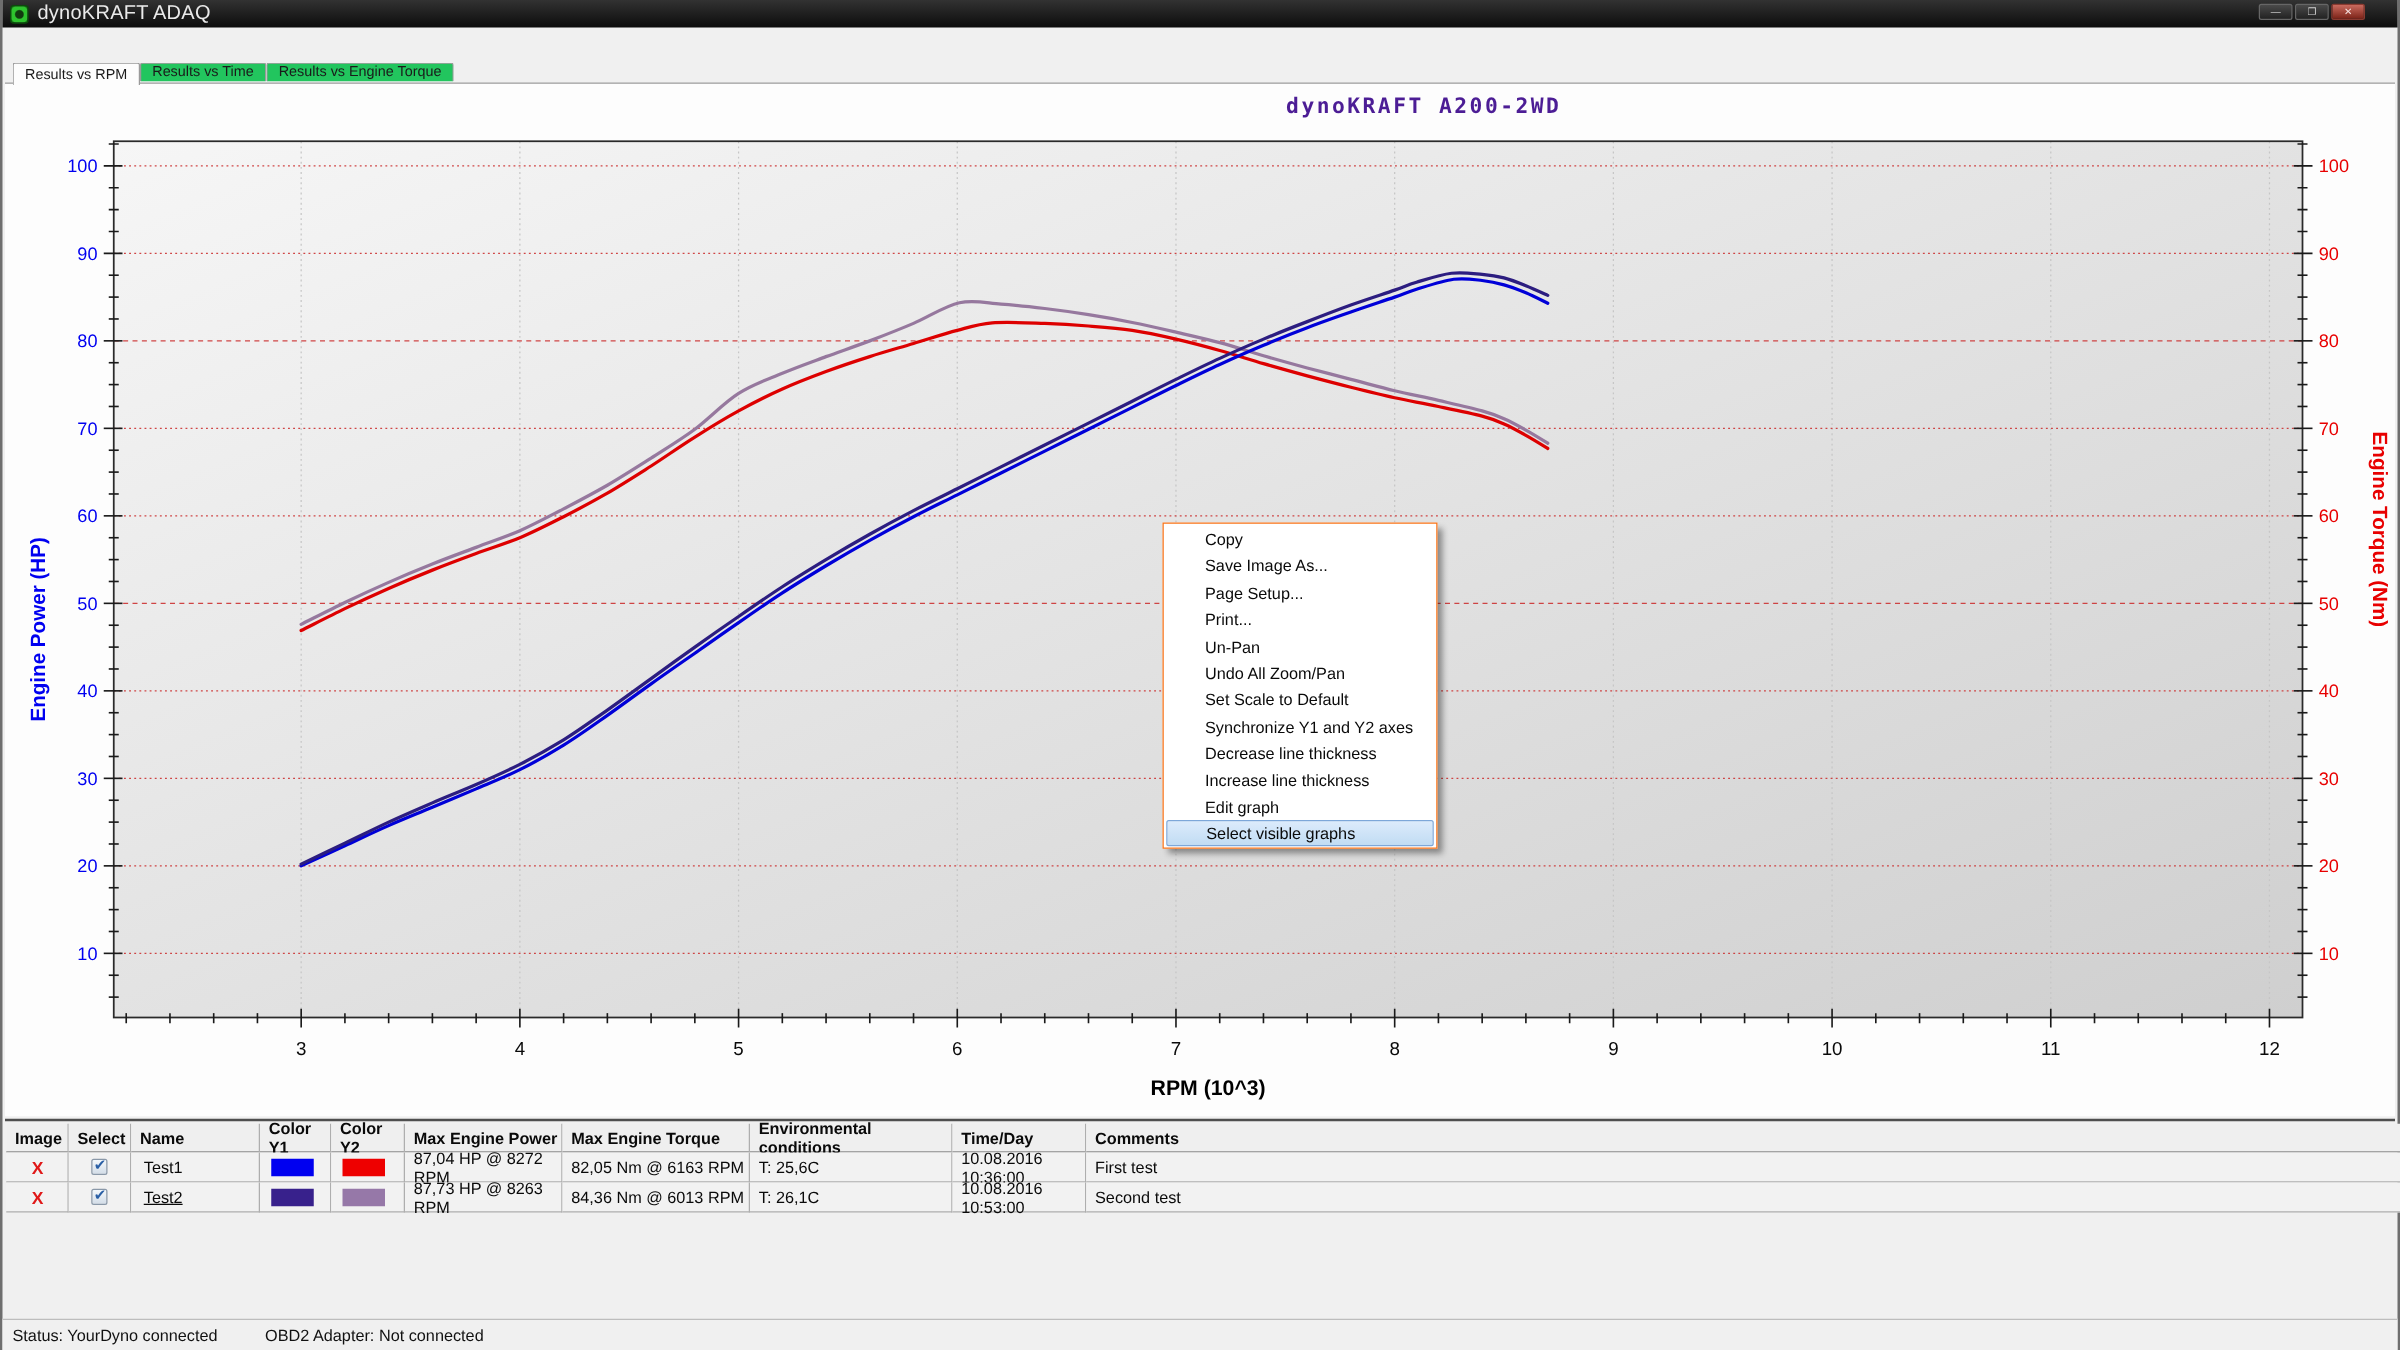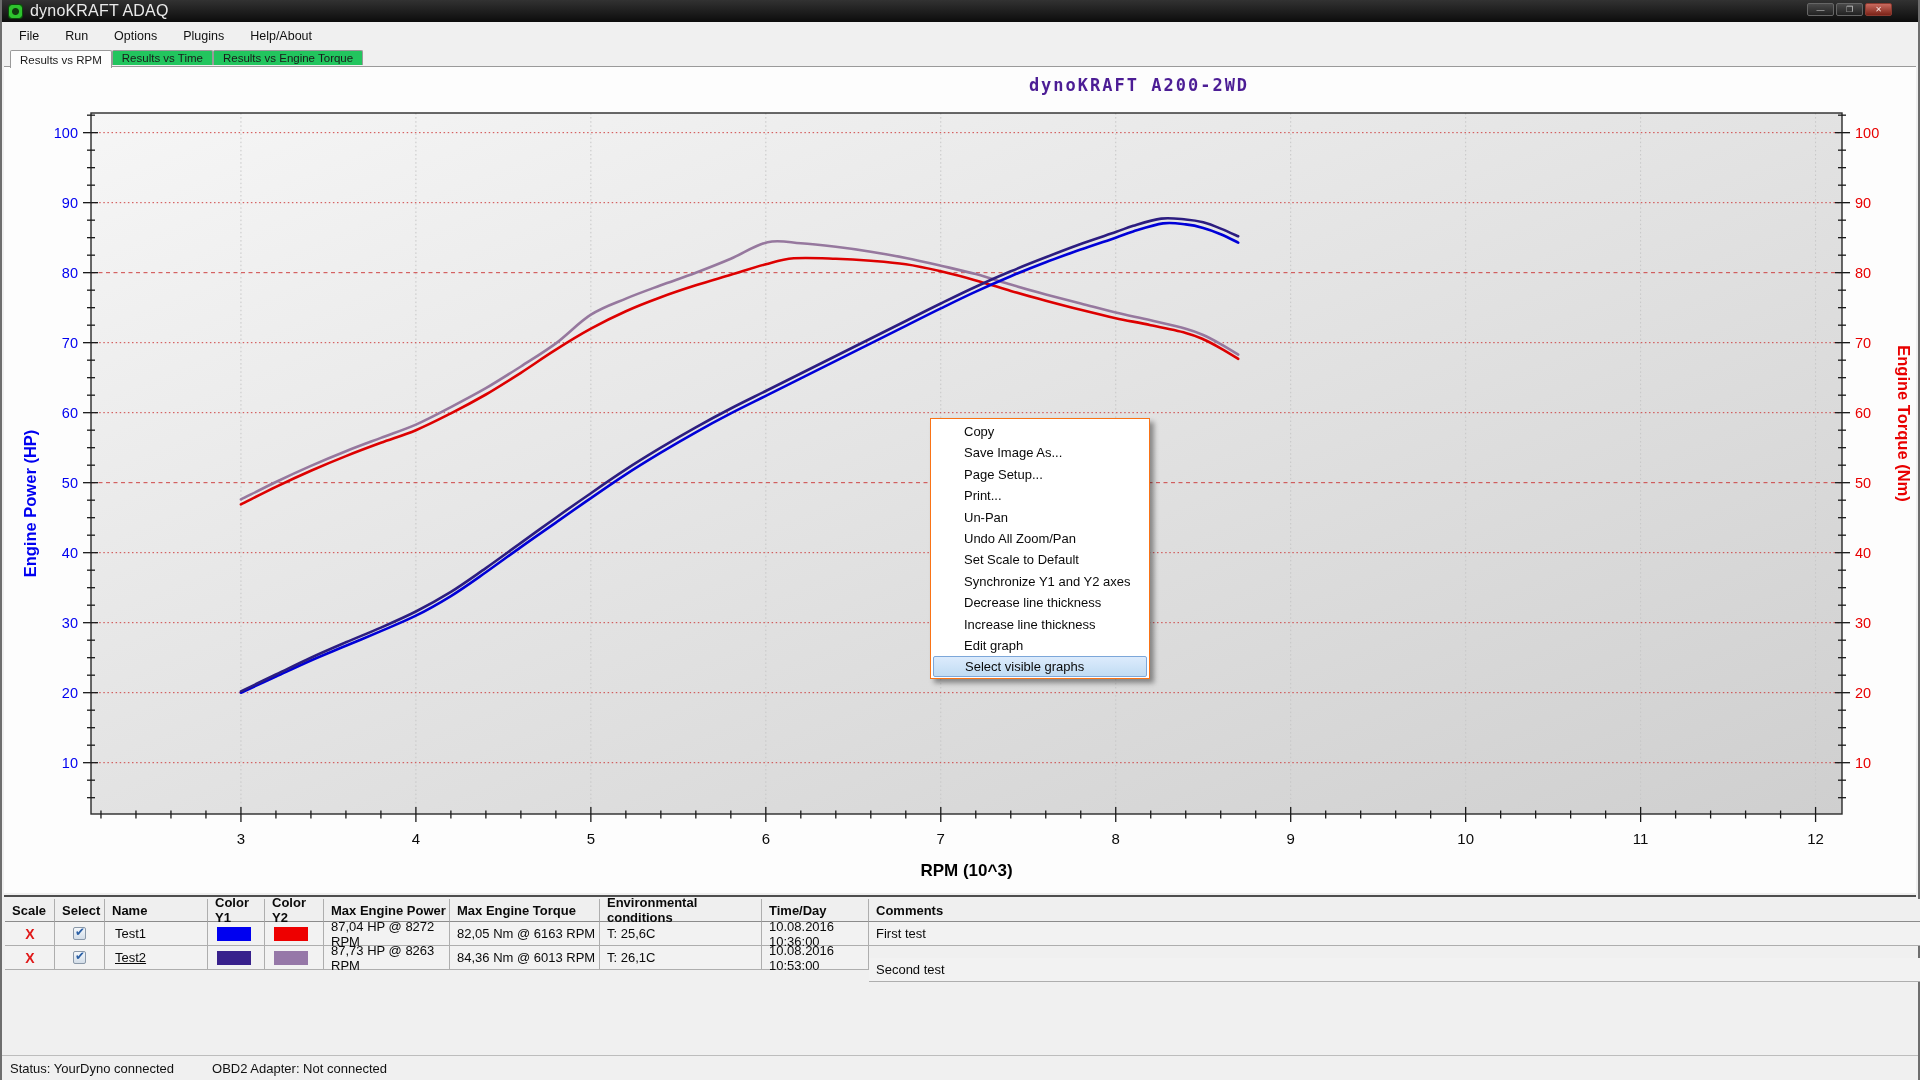--- a/index.html
+++ b/index.html
@@ -72,27 +72,20 @@
   <div class="titlebar">
     <div class="app-icon"></div>
     <div class="title">dynoKRAFT ADAQ</div>
     <div class="win-buttons">
         <div class="win-btn">—</div>
         <div class="win-btn">❐</div>
         <div class="win-btn close">✕</div>
       </div>
   </div>
 
-  <div class="menubar">
-      <div class="menu-item">File</div>
-      <div class="menu-item">Run</div>
-      <div class="menu-item">Options</div>
-      <div class="menu-item">Plugins</div>
-      <div class="menu-item">Help/About</div>
-    </div>
 
   <div class="tabstrip">
       <div class="tab active">Results vs RPM</div>
       <div class="tab">Results vs Time</div>
       <div class="tab">Results vs Engine Torque</div>
     </div>
 
   <div class="chart-panel">
     <div class="chart-title"><span>dynoKRAFT A200-2WD</span></div>
     <svg id="chart" xmlns="http://www.w3.org/2000/svg">
@@ -303,21 +296,21 @@
       <div class="cm-item">Undo All Zoom/Pan</div>
       <div class="cm-item">Set Scale to Default</div>
       <div class="cm-item">Synchronize Y1 and Y2 axes</div>
       <div class="cm-item">Decrease line thickness</div>
       <div class="cm-item">Increase line thickness</div>
       <div class="cm-item">Edit graph</div>
       <div class="cm-item selected">Select visible graphs</div>
     </div>
 
   <div class="table-panel">
-      <div class="tcell hdr" style="left: 1px; top: 2px; width: 50px; height: 23px;">Scale</div>
+      <div class="tcell hdr" style="left: 1px; top: 2px; width: 50px; height: 23px;">Image</div>
       <div class="tcell hdr" style="left: 51px; top: 2px; width: 50px; height: 23px;">Select</div>
       <div class="tcell hdr" style="left: 101px; top: 2px; width: 103px; height: 23px;">Name</div>
       <div class="tcell hdr" style="left: 204px; top: 2px; width: 57px; height: 23px;">Color Y1</div>
       <div class="tcell hdr" style="left: 261px; top: 2px; width: 59px; height: 23px;">Color Y2</div>
       <div class="tcell hdr" style="left: 320px; top: 2px; width: 126px; height: 23px;">Max Engine Power</div>
       <div class="tcell hdr" style="left: 446px; top: 2px; width: 150px; height: 23px;">Max Engine Torque</div>
       <div class="tcell hdr" style="left: 596px; top: 2px; width: 162px; height: 23px;">Environmental conditions</div>
       <div class="tcell hdr" style="left: 758px; top: 2px; width: 107px; height: 23px;">Time/Day</div>
       <div class="tcell hdr last" style="left: 865px; top: 2px; width: 1051px; height: 23px;">Comments</div>
       <div class="tcell" style="left: 1px; top: 25px; width: 50px; height: 24px;">
@@ -352,21 +345,21 @@
       <div class="tcell" style="left: 204px; top: 49px; width: 57px; height: 24px;">
         <div class="swatch" style="background: rgb(56, 33, 140);"></div>
       </div>
       <div class="tcell" style="left: 261px; top: 49px; width: 59px; height: 24px;">
         <div class="swatch" style="background: rgb(150, 120, 168);"></div>
       </div>
       <div class="tcell" style="left: 320px; top: 49px; width: 126px; height: 24px;">87,73 HP @ 8263 RPM</div>
       <div class="tcell" style="left: 446px; top: 49px; width: 150px; height: 24px;">84,36 Nm @ 6013 RPM</div>
       <div class="tcell" style="left: 596px; top: 49px; width: 162px; height: 24px;">T: 26,1C</div>
       <div class="tcell" style="left: 758px; top: 49px; width: 107px; height: 24px;">10.08.2016 10:53:00</div>
-      <div class="tcell last" style="left: 865px; top: 61px; width: 1051px; height: 24px;">Second test</div>
+      <div class="tcell last" style="left: 865px; top: 49px; width: 1051px; height: 24px;">Second test</div>
     </div>
 
   <div class="statusbar">
     <span class="s1">Status: YourDyno connected</span>
     <span class="s2">OBD2 Adapter: Not connected</span>
   </div>
 
 </div>
 
 </body></html>

